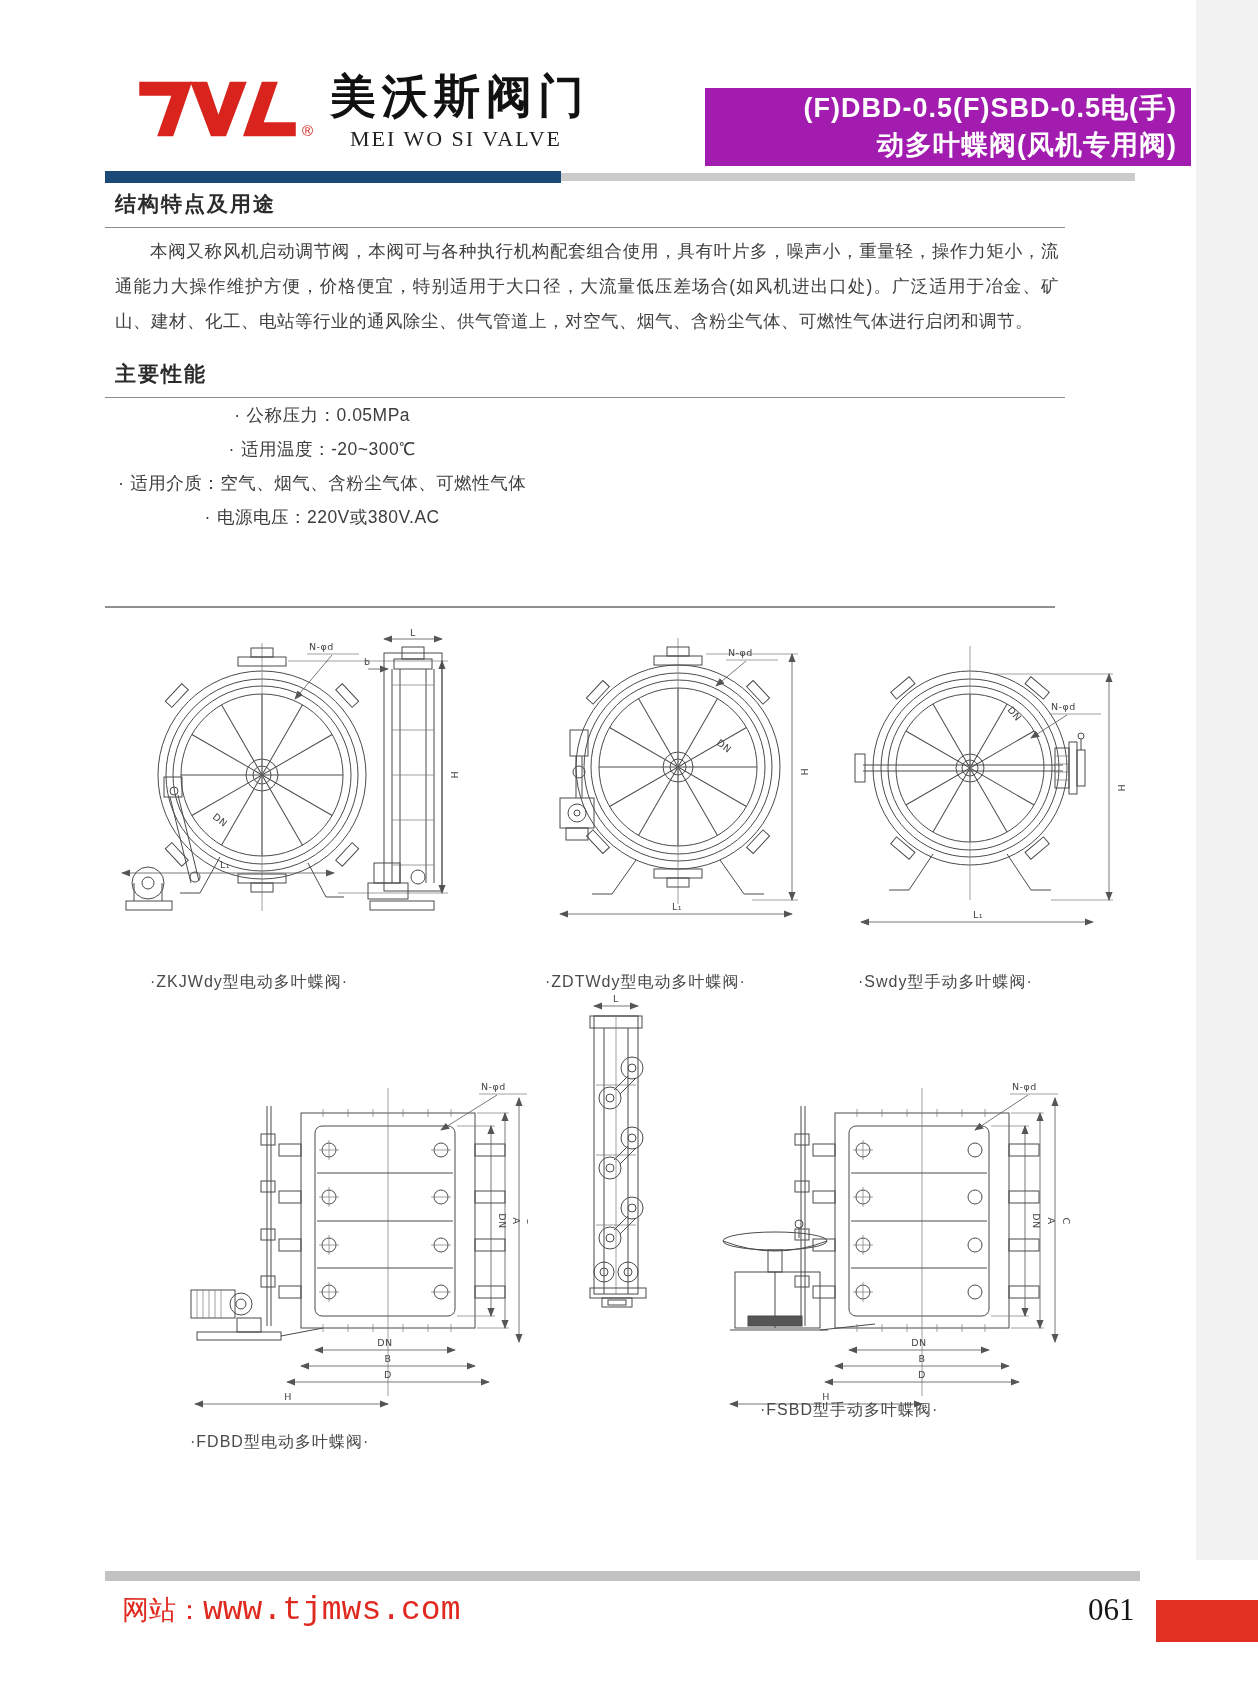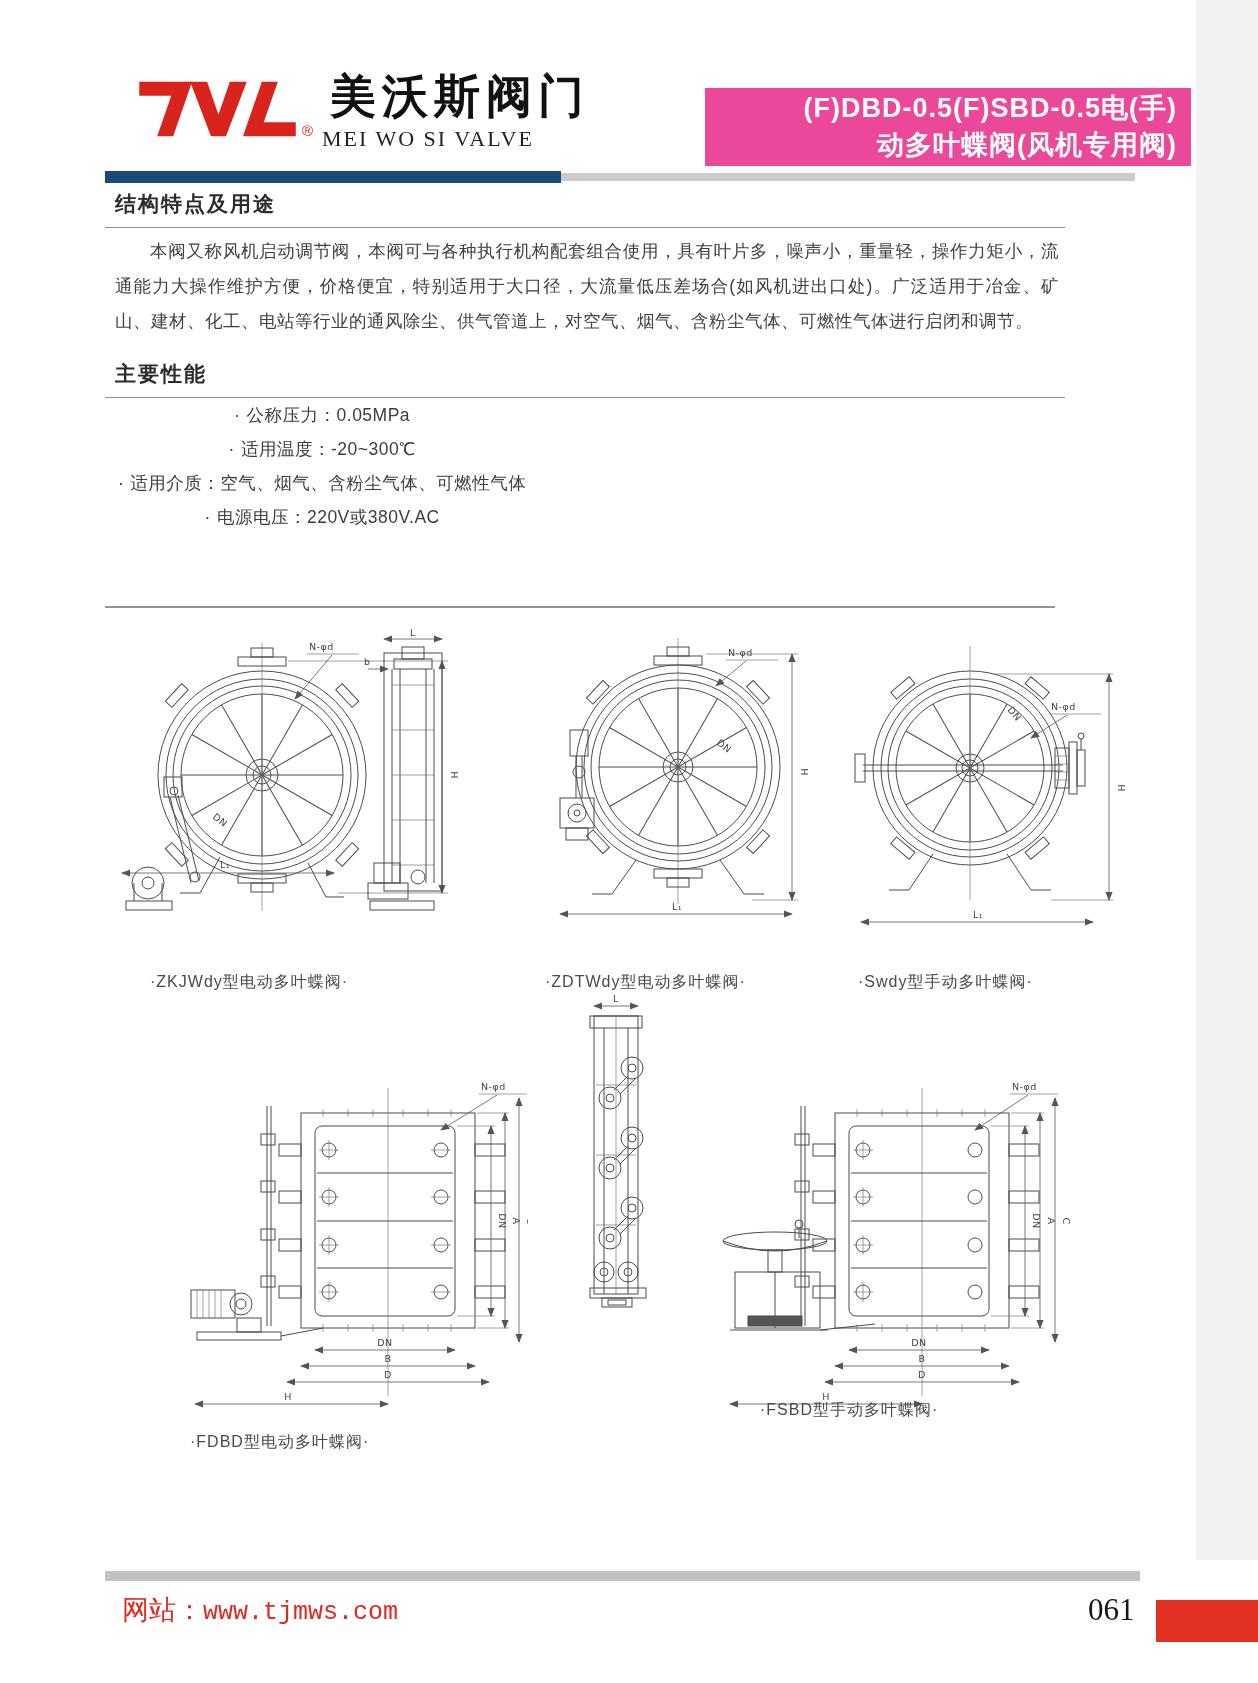--- a/index.html
+++ b/index.html
@@ -4,23 +4,23 @@
 <style>
   html,body{margin:0;padding:0;background:#ffffff;}
   #page{position:relative;width:1258px;height:1683px;background:#ffffff;overflow:hidden;
         font-family:"Liberation Sans",sans-serif;color:#3c3c3c;}
   
   #logo-mark{position:absolute;left:134px;top:76px;width:168px;height:66px;}
   #reg{position:absolute;left:302px;top:122px;font-size:15px;color:#d8241c;}
   #brand-cn{position:absolute;left:322px;top:66px;width:268px;text-align:right;
             font-family:"Liberation Serif",serif;font-weight:700;font-size:46px;color:#111;
             letter-spacing:6px;white-space:nowrap;}
-  #brand-en{position:absolute;left:322px;top:126px;width:268px;text-align:left;
+  #brand-en{position:absolute;left:322px;top:126px;width:268px;text-align:center;
             font-family:"Liberation Serif",serif;font-size:22px;color:#222;letter-spacing:2px;}
-  #banner{position:absolute;left:705px;top:88px;width:486px;height:78px;background:#ec4899;
+  #banner{position:absolute;left:705px;top:88px;width:486px;height:78px;background:#a21caf;
           color:#fff;font-weight:700;font-size:27px;line-height:37px;text-align:right;
           padding:2px 14px 0 0;box-sizing:border-box;letter-spacing:1px;}
   #bar-blue{position:absolute;left:105px;top:171px;width:456px;height:12px;background:#1b4a78;}
   #bar-gray{position:absolute;left:561px;top:173px;width:574px;height:8px;background:#cbcbcb;}
   #edge-strip{position:absolute;right:0;top:0;width:62px;height:1560px;background:#f3f2f2;}
   
   .sec-head{position:absolute;left:105px;width:950px;border-bottom:1px solid #8f8f8f;
             padding:0 0 9px 10px;font-size:21px;font-weight:700;color:#2b2b2b;letter-spacing:2px;}
   #para{position:absolute;left:115px;top:234px;width:944px;font-size:17.5px;line-height:35px;
         color:#404040;text-align:justify;text-indent:2em;letter-spacing:.5px;}
@@ -32,21 +32,21 @@
   svg.draw{position:absolute;}
   .s{fill:none;stroke:#4b4b4b;stroke-width:1;}
   .thin{fill:none;stroke:#7a7a7a;stroke-width:.7;}
   .dl{fill:none;stroke:#555;stroke-width:.8;}
   svg text{font:9.5px "DejaVu Sans",sans-serif;fill:#444;letter-spacing:.5px;}
   .cap{position:absolute;text-align:left;font-size:16px;color:#4a4a4a;letter-spacing:1px;}
   
   #foot-bar{position:absolute;left:105px;top:1571px;width:1035px;height:10px;background:#c2c2c2;}
   #site{position:absolute;left:122px;top:1592px;font-size:27px;color:#e02a20;white-space:nowrap;}
   #site .lbl{font-family:"Liberation Serif",serif;margin-top:13px;}
-  #site .url{font-family:"Liberation Mono",monospace;font-size:25px;}
+  #site .url{font-family:"Liberation Mono",monospace;font-size:33px;}
   #pageno{position:absolute;left:1088px;top:1592px;font-family:"Liberation Serif",serif;
           font-size:31px;color:#151515;}
   #red-block{position:absolute;left:1156px;top:1600px;width:102px;height:42px;background:#e23122;}
 </style>
 </head>
 <body>
 
 <div id="page">
   <div id="edge-strip"></div>
 

